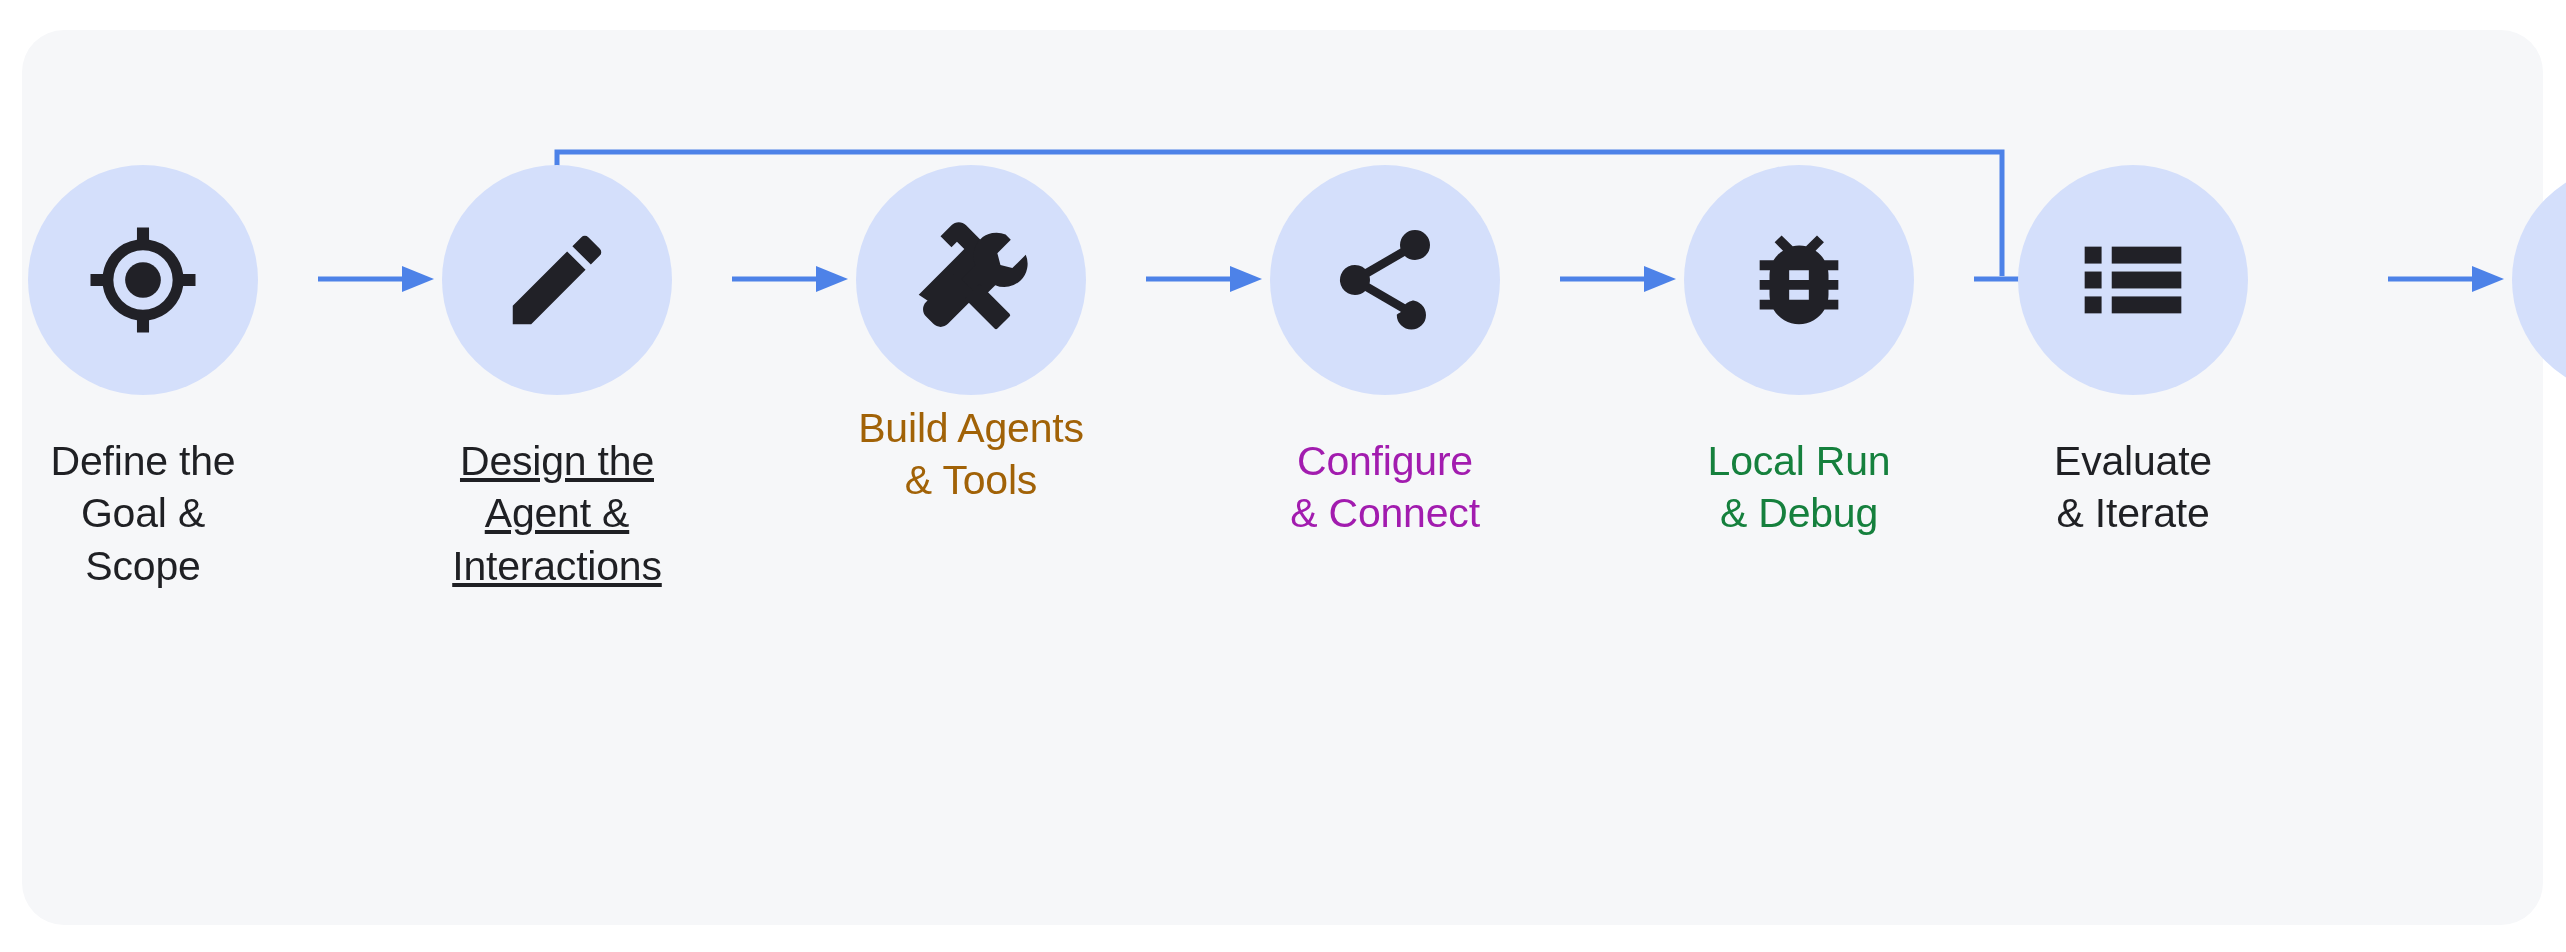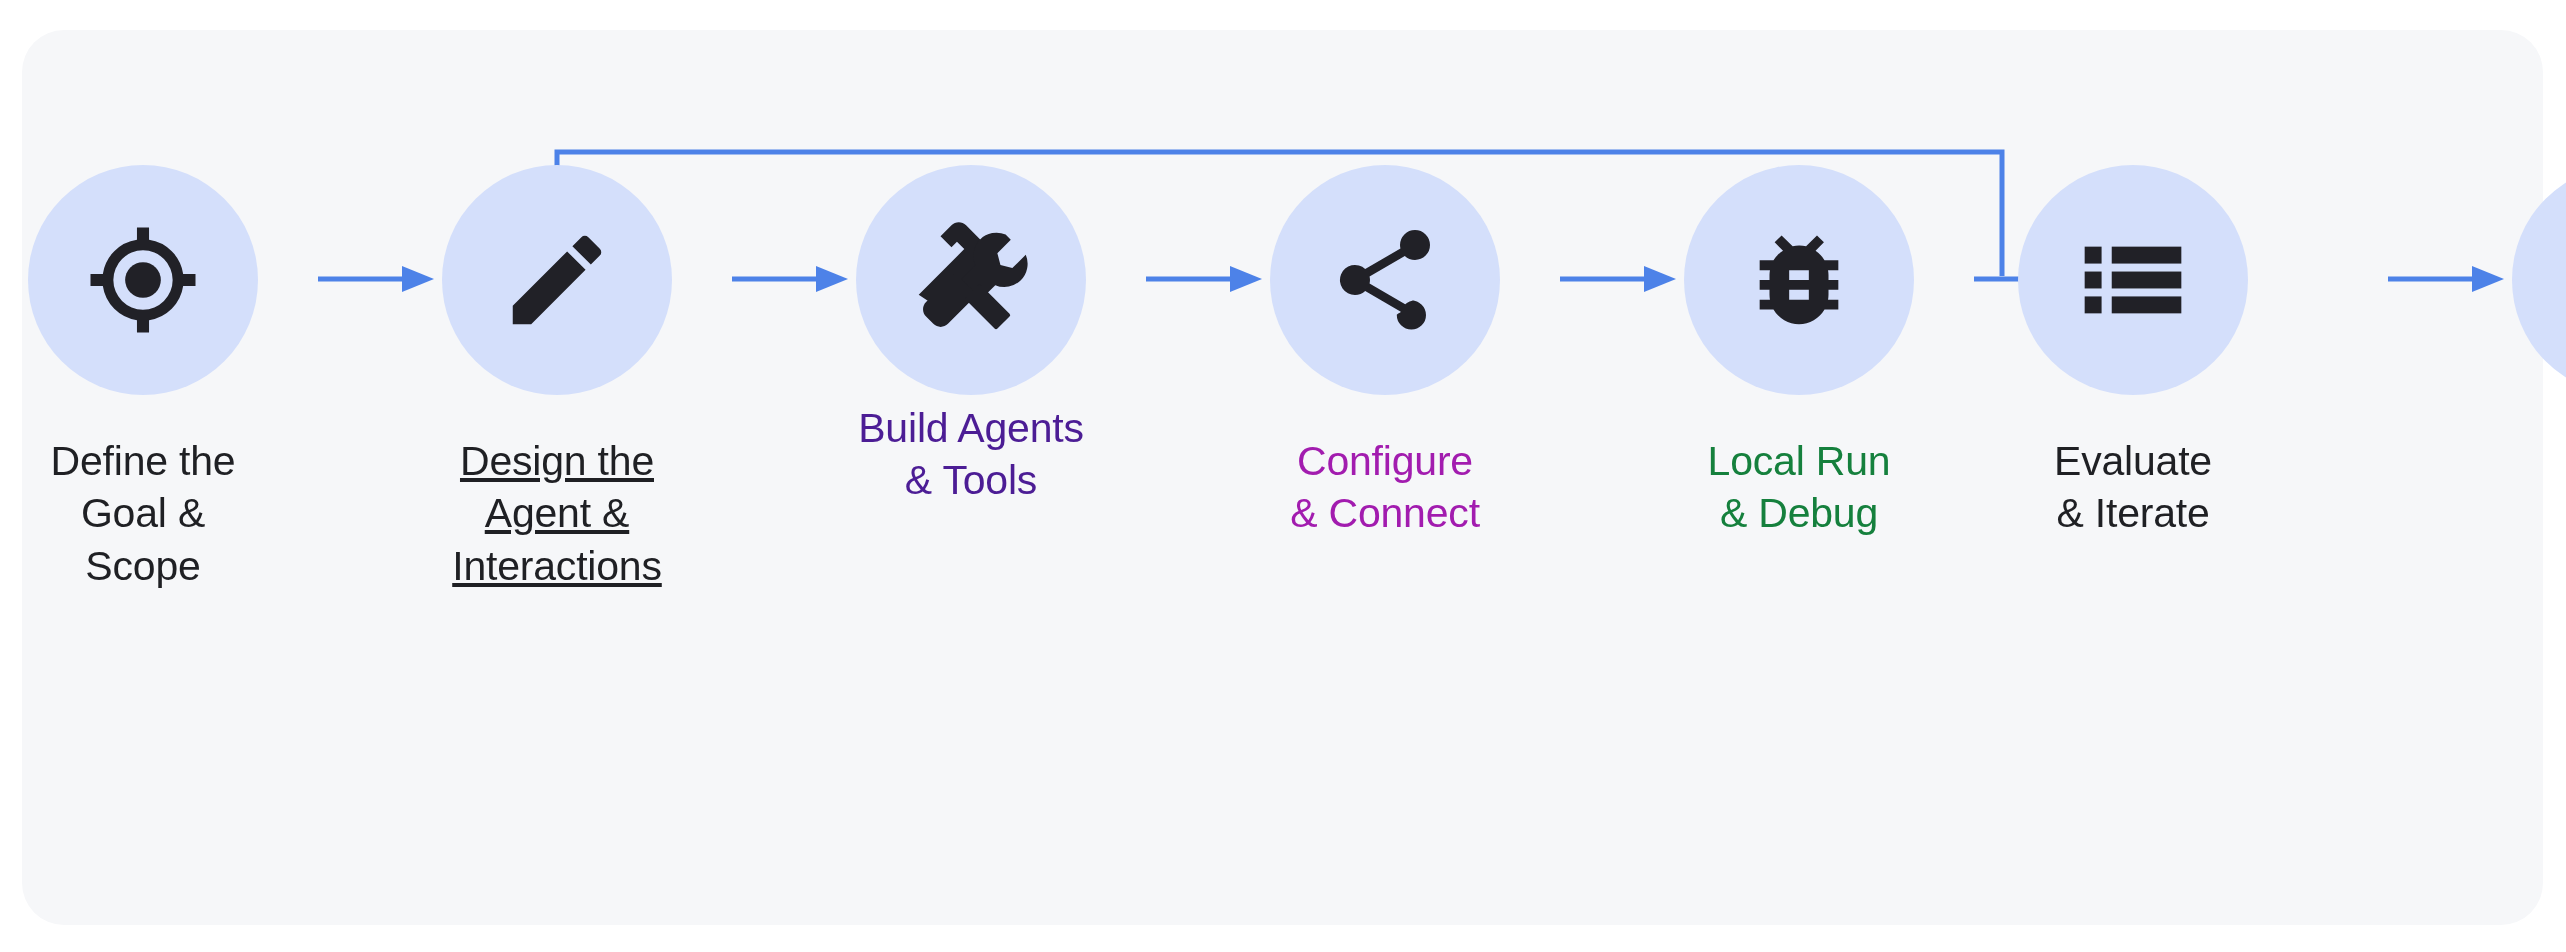--- a/index.html
+++ b/index.html
@@ -140,21 +140,21 @@
 
     <div class="step" style="left:834px;">
       <div class="circle" style="background: rgb(212, 223, 251);">
         <svg width="124" height="124" viewBox="0 0 24 24">
           <path fill="#212127" d="M1.88 14.84 10.7 6.02 9.28 4.6 8.22 5.66 6.1 3.54 8.22 1.42c.78-.78 2.05-.78 2.83 0l2.83 2.83c.78.78.78 2.05 0 2.83l-.35.35 1.41 1.42-8.82 8.82-4.24-2.83z"></path>
           <path fill="#212127" d="m3.3 19.08 1.41 1.41c.78.79 2.05.79 2.83 0l9.54-9.54-4.24-4.24-9.54 9.54c-.78.78-.78 2.05 0 2.83z"></path>
           <path fill="#212127" d="M20.9 3.2a4.5 4.5 0 0 0-5.9 5.9l-2.7 2.7 3.9 3.9 2.7-2.7a4.5 4.5 0 0 0 5.9-5.9l-2.6 2.6-2.3-.6-.6-2.3 2.6-2.6z" transform="translate(-2.2 0)"></path>
           <rect fill="#212127" x="13.2" y="12.9" width="4.1" height="8.6" rx="0.4" transform="rotate(-45 15.25 17.2)"></rect>
         </svg>
       </div>
-      <div class="step-label" style="color: #4c1d95; margin-top: 7px;">Build Agents
+      <div class="step-label" style="color: #a16207; margin-top: 7px;">Build Agents
 &amp; Tools</div>
     </div>
 
     <svg class="connector" style="left:1124px; width:120px;" viewBox="0 0 120 26" width="120" height="26">
       <line x1="0" y1="13" x2="88" y2="13" stroke="#4D82E8" stroke-width="5"></line>
       <polygon points="116,13 84,0 84,26" fill="#4D82E8"></polygon>
     </svg>
 
     <div class="step" style="left:1248px;">
       <div class="circle" style="background: rgb(212, 223, 251);">

